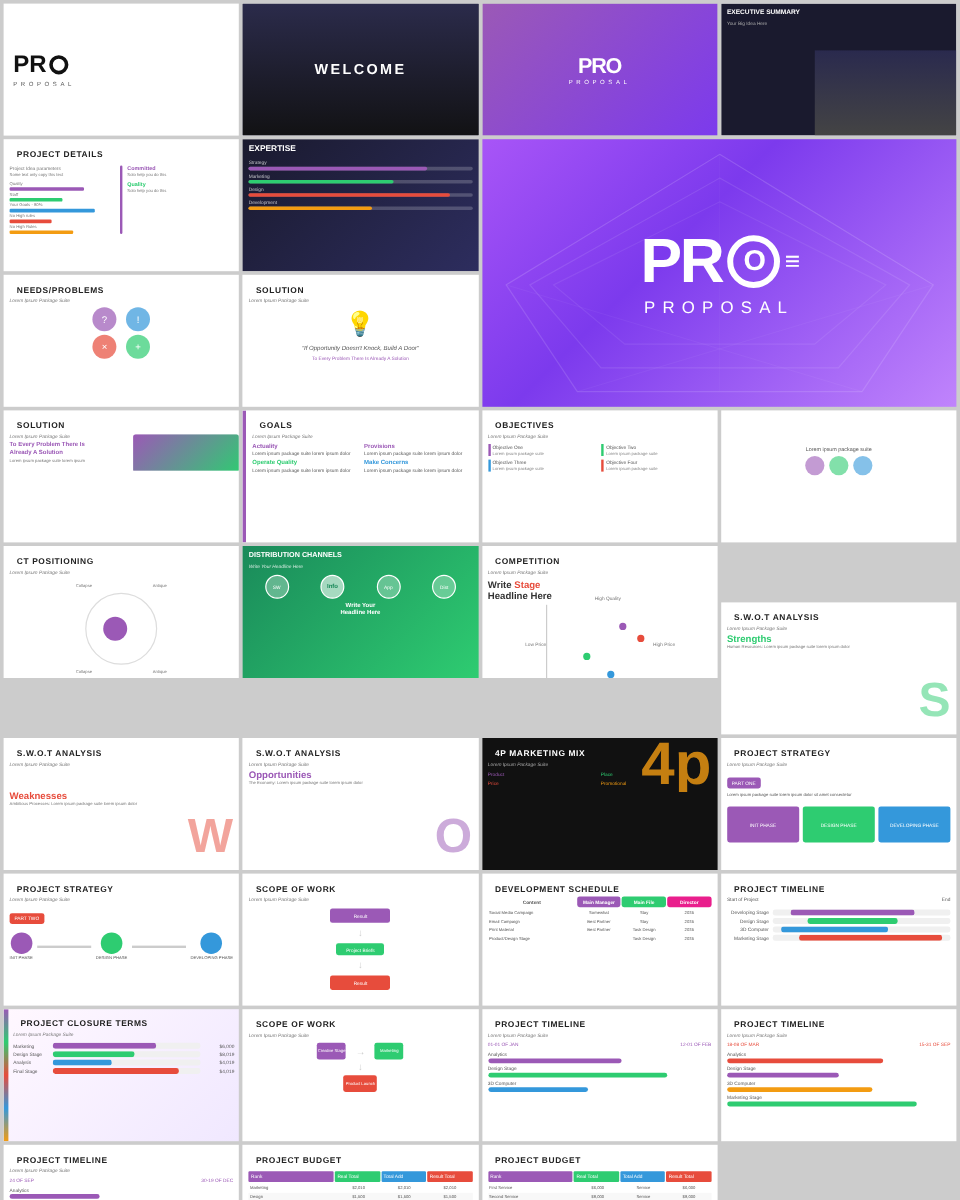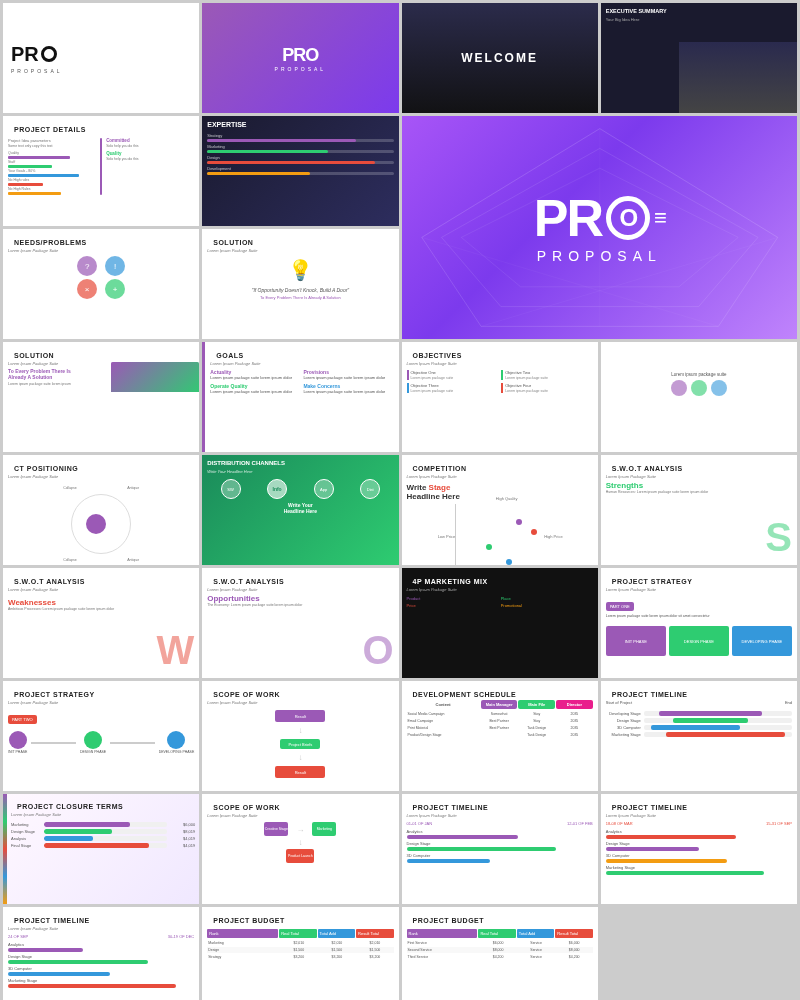--- a/index.html
+++ b/index.html
@@ -558,32 +558,32 @@
         <div class="logo-box" style="display:flex;align-items:center;gap:2px;">
           <span style="font-size:20px;font-weight:900;color:#111;">PR</span>
           <span style="display:inline-block;width:16px;height:16px;border:3px solid #111;border-radius:50%;"></span>
         </div>
         <div class="mini-logo-sub">PROPOSAL</div>
       </div>
     </div>
   </div>
 
   <div class="cell cell-standard">
+    <div class="slide-welcome-dark">
+      <div class="building-bg"></div>
+      <div class="welcome-text">WELCOME</div>
+    </div>
+  </div>
+
+  <div class="cell cell-standard">
     <div class="slide-purple">
       <div class="mini-pro">
         <div class="big">PRO</div>
         <div class="small">PROPOSAL</div>
       </div>
-    </div>
-  </div>
-
-  <div class="cell cell-standard">
-    <div class="slide-welcome-dark">
-      <div class="building-bg"></div>
-      <div class="welcome-text">WELCOME</div>
     </div>
   </div>
 
   <div class="cell cell-standard">
     <div class="slide-exec-dark">
       <div class="exec-title">EXECUTIVE SUMMARY</div>
       <div class="exec-sub">Your Big Idea Here</div>
       <div class="exec-img-placeholder"></div>
     </div>
   </div>
@@ -803,35 +803,35 @@
         <div class="comp-dot" style="background:#e74c3c;top:25px;left:75px;"></div>
         <div class="comp-dot" style="background:#3498db;top:55px;left:50px;"></div>
         <div class="axis-label" style="top:-8px;left:40px;">High Quality</div>
 
         <div class="axis-label" style="left:-18px;top:30px;">Low Price</div>
         <div class="axis-label" style="right:-18px;top:30px;">High Price</div>
       </div>
     </div>
   </div>
 
-  <div class="cell cell-standard" style="position:relative;overflow:hidden;">
+  <div class="cell cell-standard" style="position:relative;overflow:hidden;margin-top:47px;">
     <div class="slide-swot">
       <div class="cell-label">S.W.O.T ANALYSIS</div>
       <div style="font-size:4px;color:#777;font-style:italic;">Lorem Ipsum Package Suite</div>
       <div style="font-size:8px;font-weight:700;color:#2ecc71;margin-top:2px;">Strengths</div>
       <div class="mini-text-block">Human Resources: Lorem ipsum package suite lorem ipsum dolor</div>
       <div class="swot-letter" style="color:#2ecc71;">S</div>
     </div>
   </div>
 
   <div class="cell cell-standard" style="position:relative;overflow:hidden;">
     <div class="slide-swot">
       <div class="cell-label">S.W.O.T ANALYSIS</div>
       <div style="font-size:4px;color:#777;font-style:italic;">Lorem Ipsum Package Suite</div>
-      <div style="font-size:8px;font-weight:700;color:#e74c3c;margin-top:6px;">Weaknesses</div>
+      <div style="font-size:8px;font-weight:700;color:#e74c3c;margin-top:20px;">Weaknesses</div>
       <div class="mini-text-block">Ambitious Processes: Lorem ipsum package suite lorem ipsum dolor</div>
       <div class="swot-letter swot-letter-w">W</div>
     </div>
   </div>
 
   <div class="cell cell-standard" style="position:relative;overflow:hidden;">
     <div class="slide-swot">
       <div class="cell-label">S.W.O.T ANALYSIS</div>
       <div style="font-size:4px;color:#777;font-style:italic;">Lorem Ipsum Package Suite</div>
       <div style="font-size:8px;font-weight:700;color:#9b59b6;margin-top:2px;">Opportunities</div>
@@ -844,20 +844,21 @@
   <div class="cell cell-standard" style="position:relative;overflow:hidden;background:#111;">
     <div class="slide-4p">
       <div class="cell-label" style="color:white;">4P MARKETING MIX</div>
       <div style="font-size:4px;color:#aaa;font-style:italic;">Lorem Ipsum Package Suite</div>
       <div style="margin-top:4px;display:grid;grid-template-columns:1fr 1fr;gap:2px;">
         <div style="font-size:4px;color:#9b59b6;">Product</div>
         <div style="font-size:4px;color:#2ecc71;">Place</div>
         <div style="font-size:4px;color:#e74c3c;">Price</div>
         <div style="font-size:4px;color:#f39c12;">Promotional</div>
       </div>
+      <div class="fourp-letter" style="color:#f39c12;">4p</div>
     </div>
   </div>
 
   <div class="cell cell-standard">
     <div class="slide-strategy">
       <div class="cell-label">PROJECT STRATEGY</div>
       <div style="font-size:4px;color:#777;font-style:italic;margin-bottom:2px;">Lorem Ipsum Package Suite</div>
       <div style="background:#9b59b6;color:white;font-size:4px;padding:2px 4px;border-radius:2px;display:inline-block;margin-bottom:3px;">PART ONE</div>
       <div style="font-size:3.5px;color:#555;margin-bottom:4px;">Lorem ipsum package suite lorem ipsum dolor sit amet consectetur</div>
       <div class="strategy-phases">

